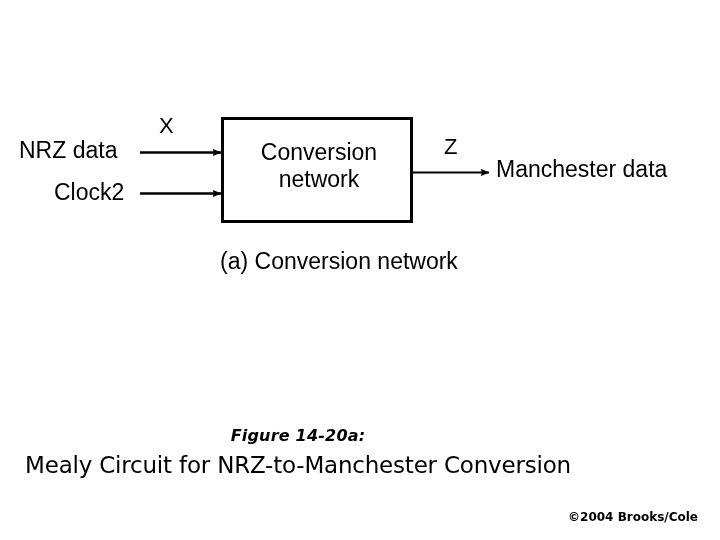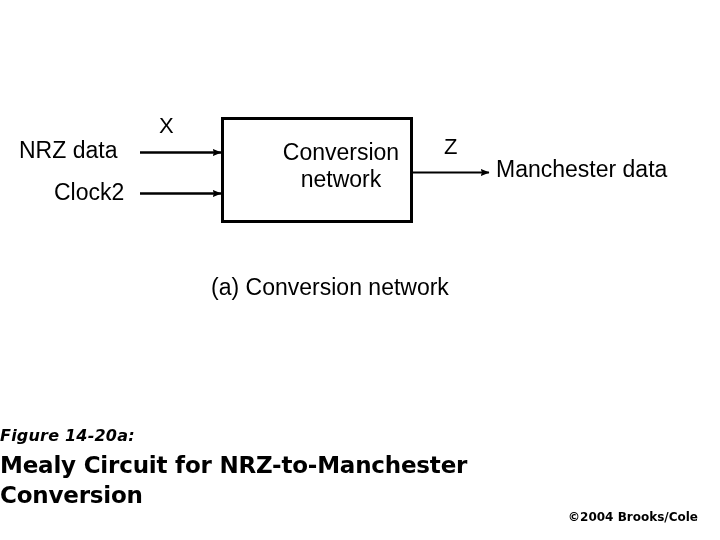--- a/index.html
+++ b/index.html
@@ -46,60 +46,59 @@
   }
 
   #label-nrz      { left: 19px;  top: 139px; }
   #label-clock2   { left: 54px;  top: 181px; text-align: right; }
   #label-x        { left: 159px; top: 115px; font-size: 22px; }
   #label-z        { left: 444px; top: 136px; font-size: 22px; }
   #label-manch    { left: 496px; top: 158px; }
 
   #box-text {
     position: absolute;
-    left: 206px;
+    left: 222px;
     top: 139px;
     width: 194px;
     text-align: center;
     font-size: 23px;
     line-height: 27px;
     white-space: pre-line;
-    padding-left: 38px;
   }
 
   #caption-a {
     position: absolute;
-    left: 0;
+    left: 9px;
     top: 248px;
     width: 660px;
     text-align: center;
     font-size: 23px;
     font-family: "Liberation Sans", sans-serif;
-    margin-top: 26px;
   }
 
   
   #figure-block {
     position: absolute;
     left: 0;
     top: 425px;
     width: 596px;
+    text-align: center;
   }
   #figure-number {
     font-family: "DejaVu Sans", sans-serif;
     font-size: 16px;
     font-weight: bold;
     font-style: italic;
     letter-spacing: 0.2px;
     line-height: 22px;
   }
   #figure-title {
     font-family: "DejaVu Sans", sans-serif;
     font-size: 23px;
-    font-weight: bold;
+    font-weight: normal;
     line-height: 30px;
     letter-spacing: -0.2px;
     margin-top: 3px;
   }
 
   #copyright {
     position: absolute;
     right: 22px;
     top: 510px;
     font-family: "DejaVu Sans", sans-serif;

